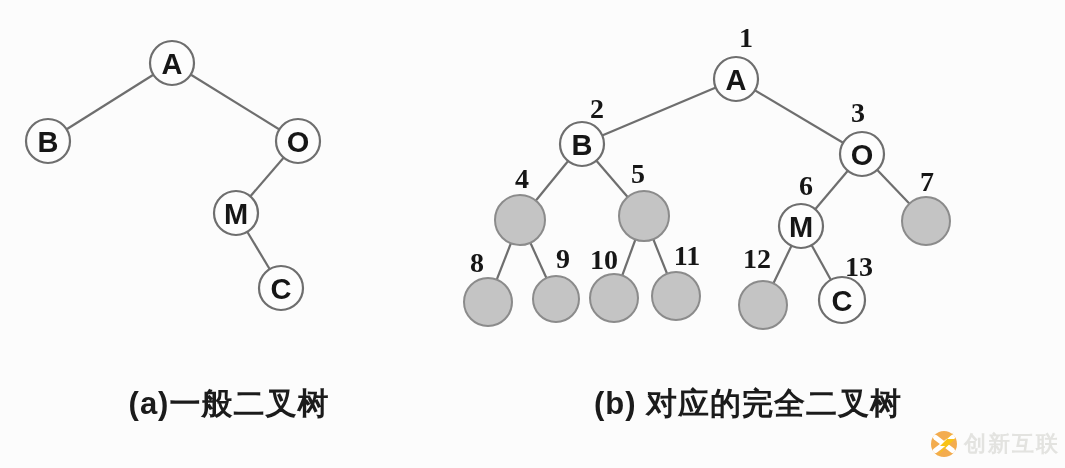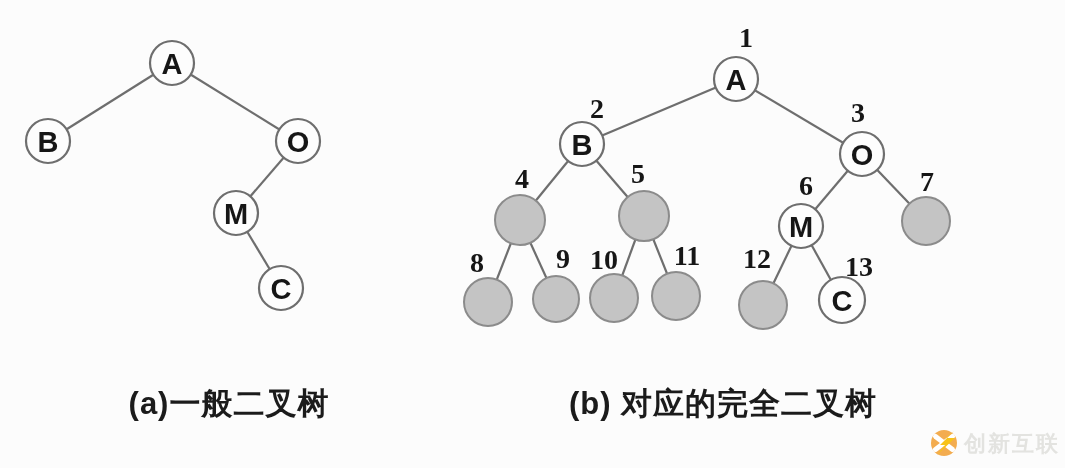--- a/index.html
+++ b/index.html
@@ -34,27 +34,27 @@
     top: 383px;
     transform: translateX(-50%);
     font-size: 31px;
     font-weight: bold;
     color: #1b1b1b;
     white-space: nowrap;
     letter-spacing: 1px;
     margin-left: 32px;
   }
   #caption-a { left: 197px; }
-  #caption-b { left: 691px; text-align: center; }
+  #caption-b { left: 716px; text-align: center; }
   #watermark {
     position: absolute;
     right: 5px;
     bottom: 9px;
     display: flex;
-    align-items: flex-start;
+    align-items: center;
     gap: 6px;
   }
   #watermark .wm-text {
     font-size: 22px;
     font-weight: bold;
     color: #e3e3e0;
     letter-spacing: 2px;
     white-space: nowrap;
   }
 </style>

